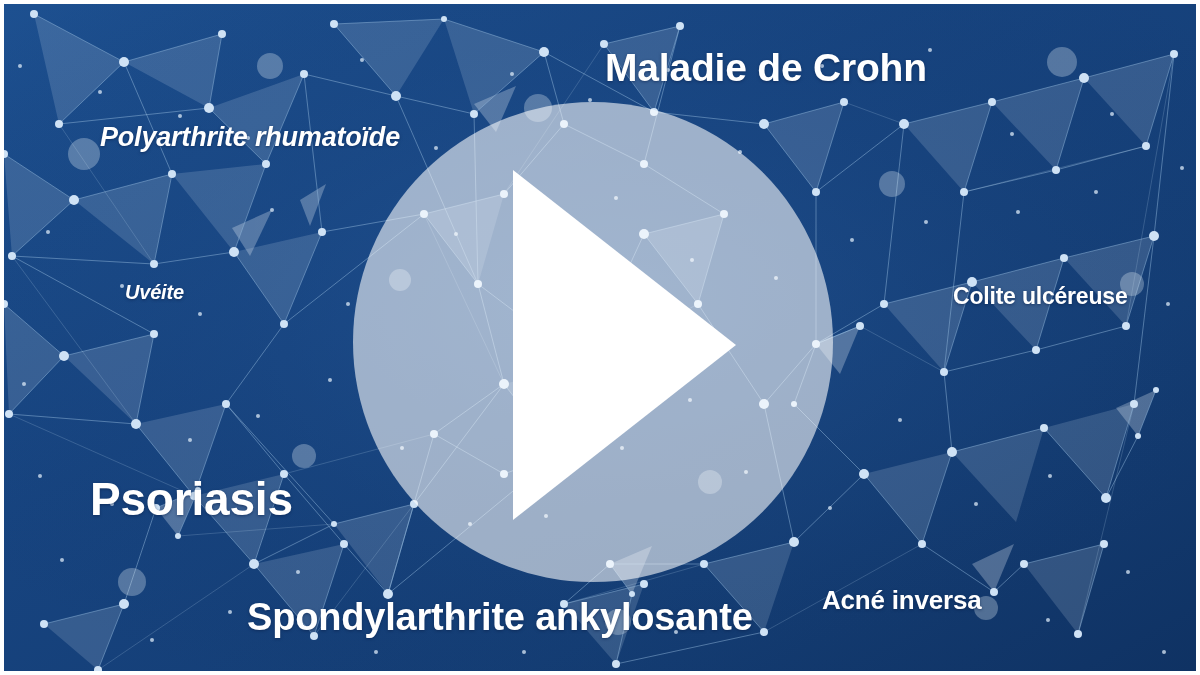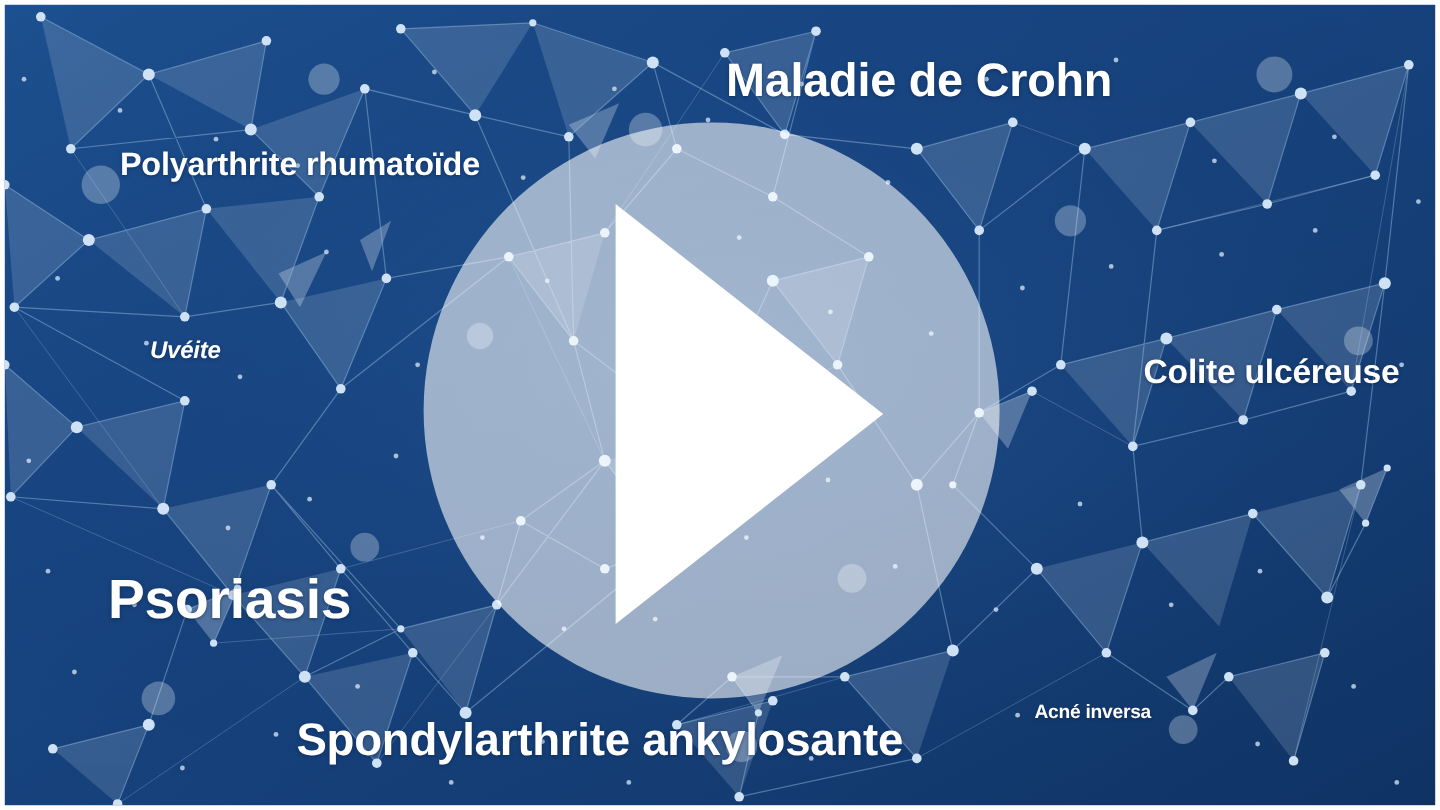--- a/index.html
+++ b/index.html
@@ -59,27 +59,27 @@
   .label {
     position: absolute;
     color: #ffffff;
     font-weight: 700;
     white-space: nowrap;
     letter-spacing: -0.2px;
     text-shadow: 0 1px 3px rgba(10,30,70,0.55);
     font-family: "Liberation Sans", sans-serif;
   }
   .lbl-crohn        { left: 601px; top: 42px;  font-size: 39px; }
-  .lbl-polyarthrite { left:  96px; top: 118px; font-size: 27px; }
+  .lbl-polyarthrite { left:  96px; top: 118px; font-size: 27px; font-style: italic; }
   .lbl-arthrite     { left: 886px; top: 150px; font-size: 21px; }
   .lbl-uveite       { left: 121px; top: 277px; font-size: 20px; font-style: italic; }
-  .lbl-colite       { left: 949px; top: 290px; font-size: 28px; }
+  .lbl-colite       { left: 949px; top: 279px; font-size: 23px; }
   .lbl-psoriasis    { left:  86px; top: 468px; font-size: 46px; }
   .lbl-spondy       { left: 243px; top: 592px; font-size: 38px; }
-  .lbl-acne         { left: 858px; top: 581px; font-size: 16px; }
+  .lbl-acne         { left: 818px; top: 581px; font-size: 26px; }
 </style>
 </head>
 <body>
 
 <div id="stage">
 
   <div id="video-poster">
 
     <svg id="network-bg" viewBox="0 0 1192 667" preserveAspectRatio="none" aria-hidden="true">
       <defs>

